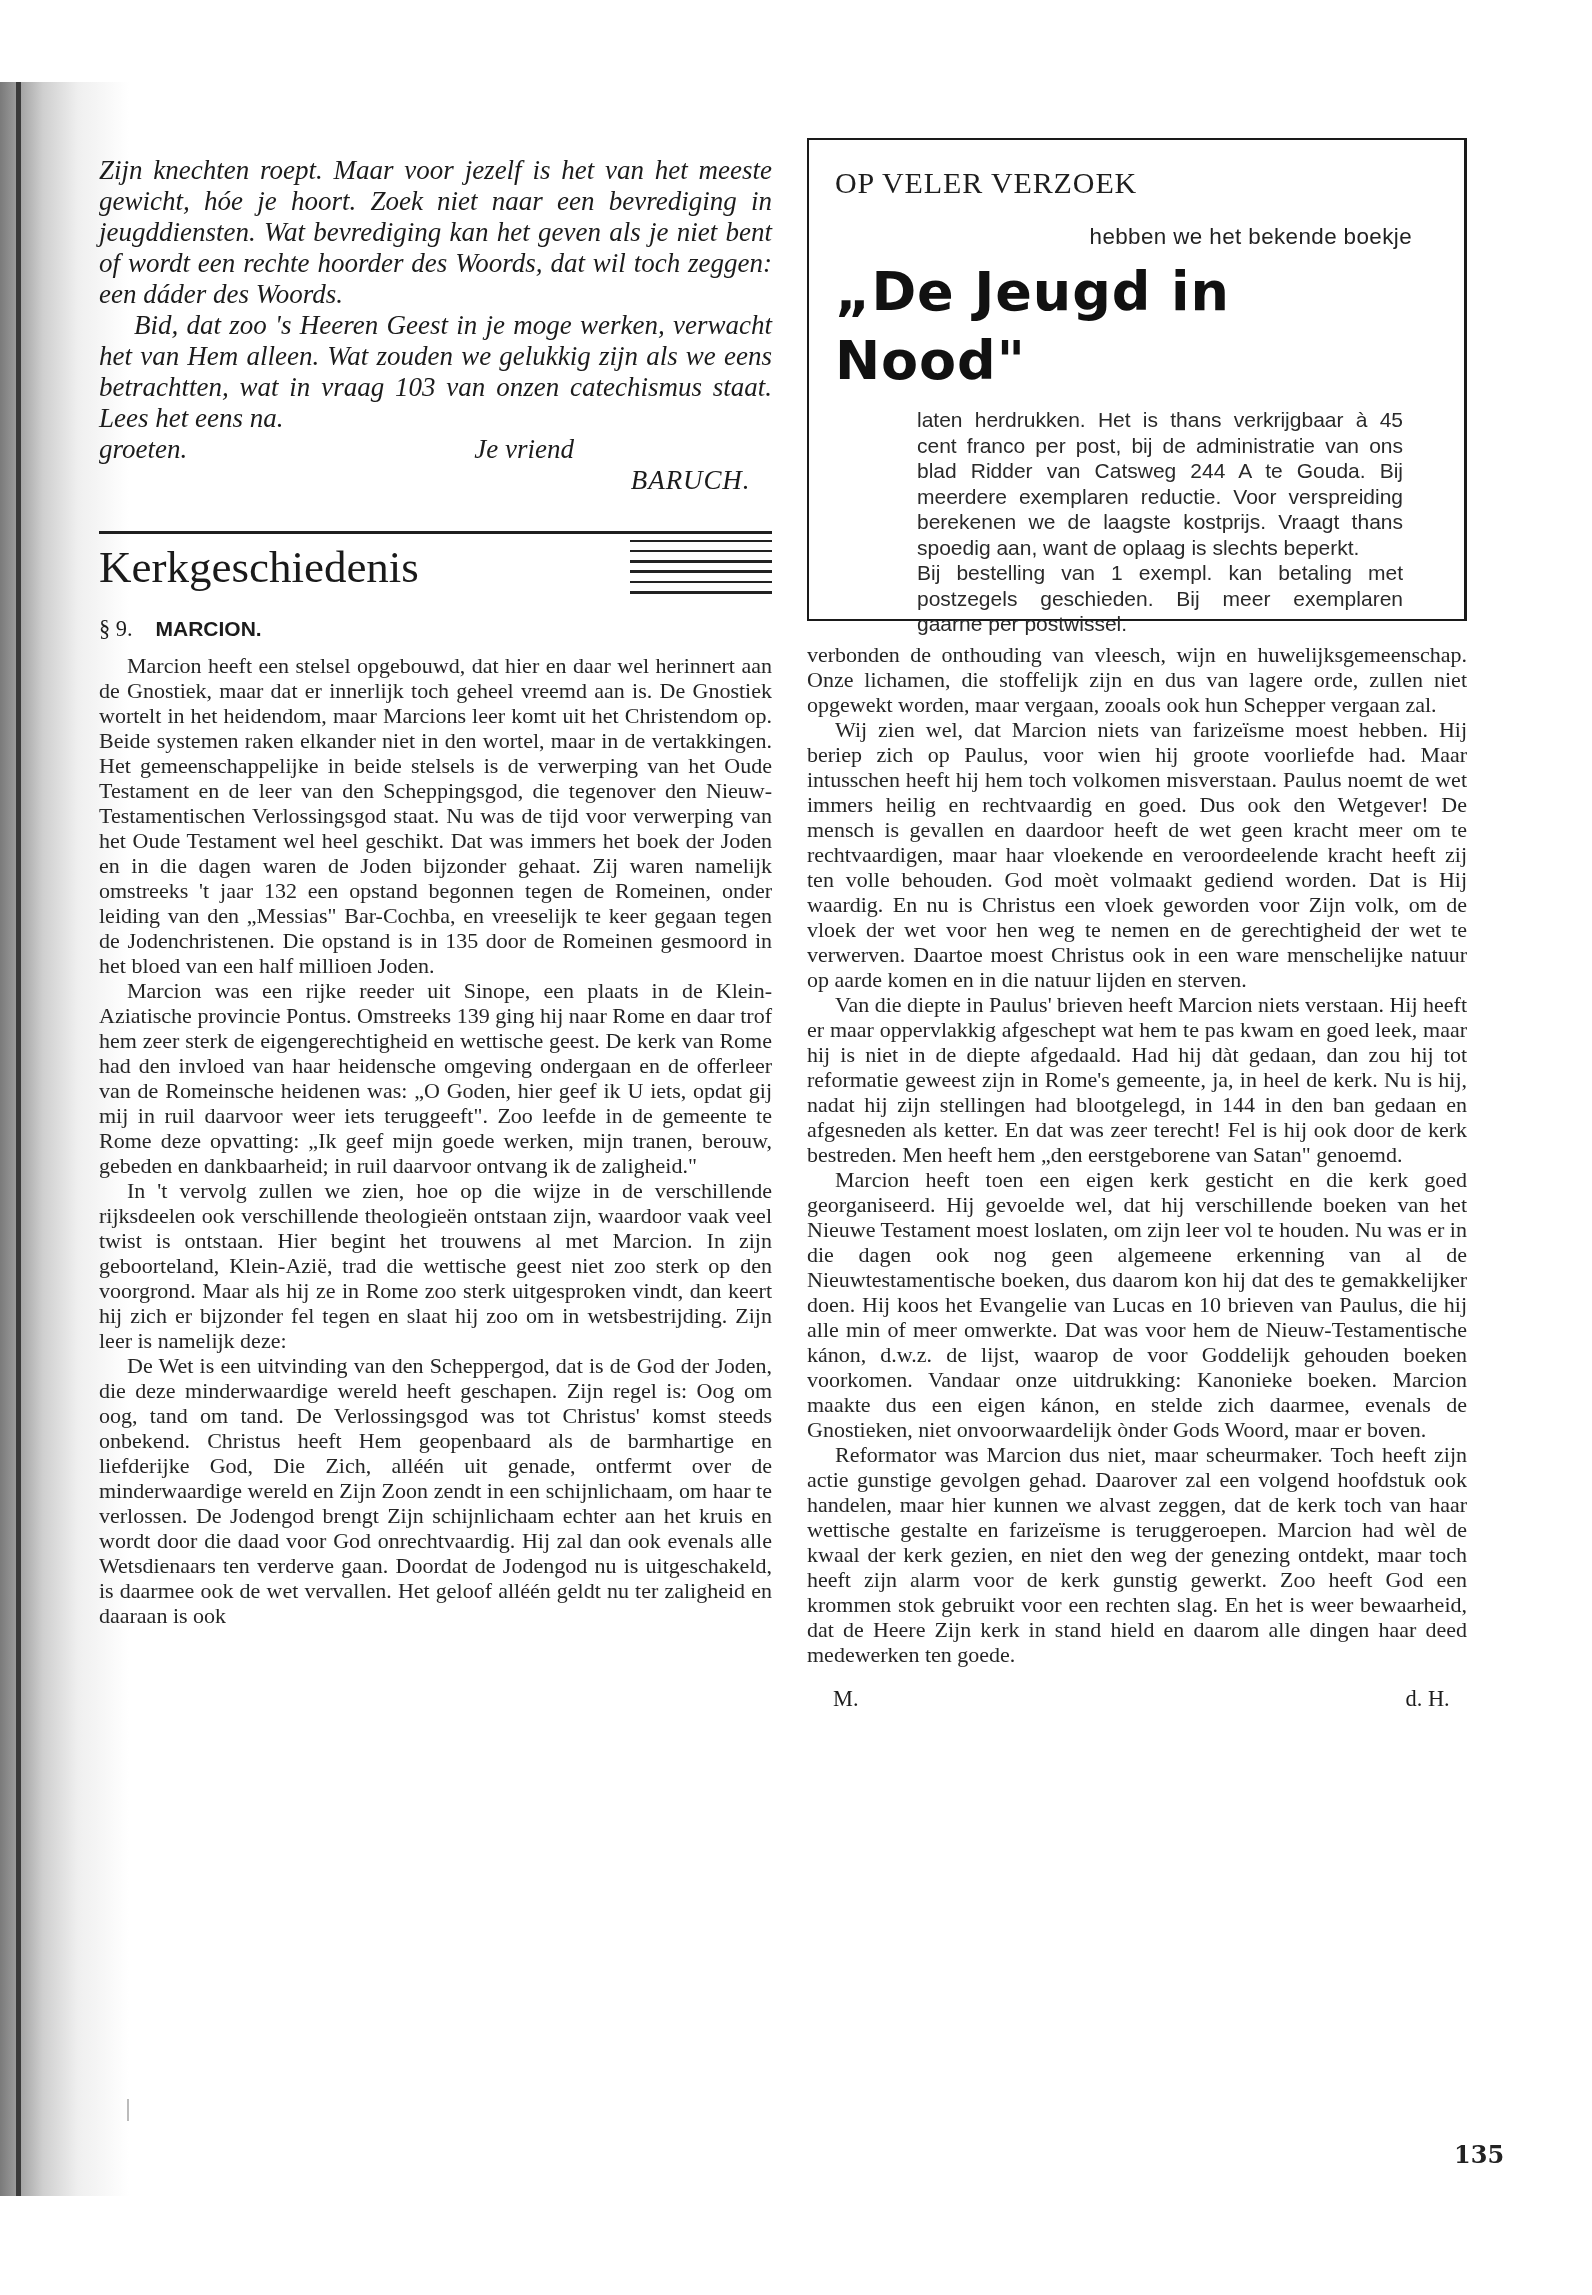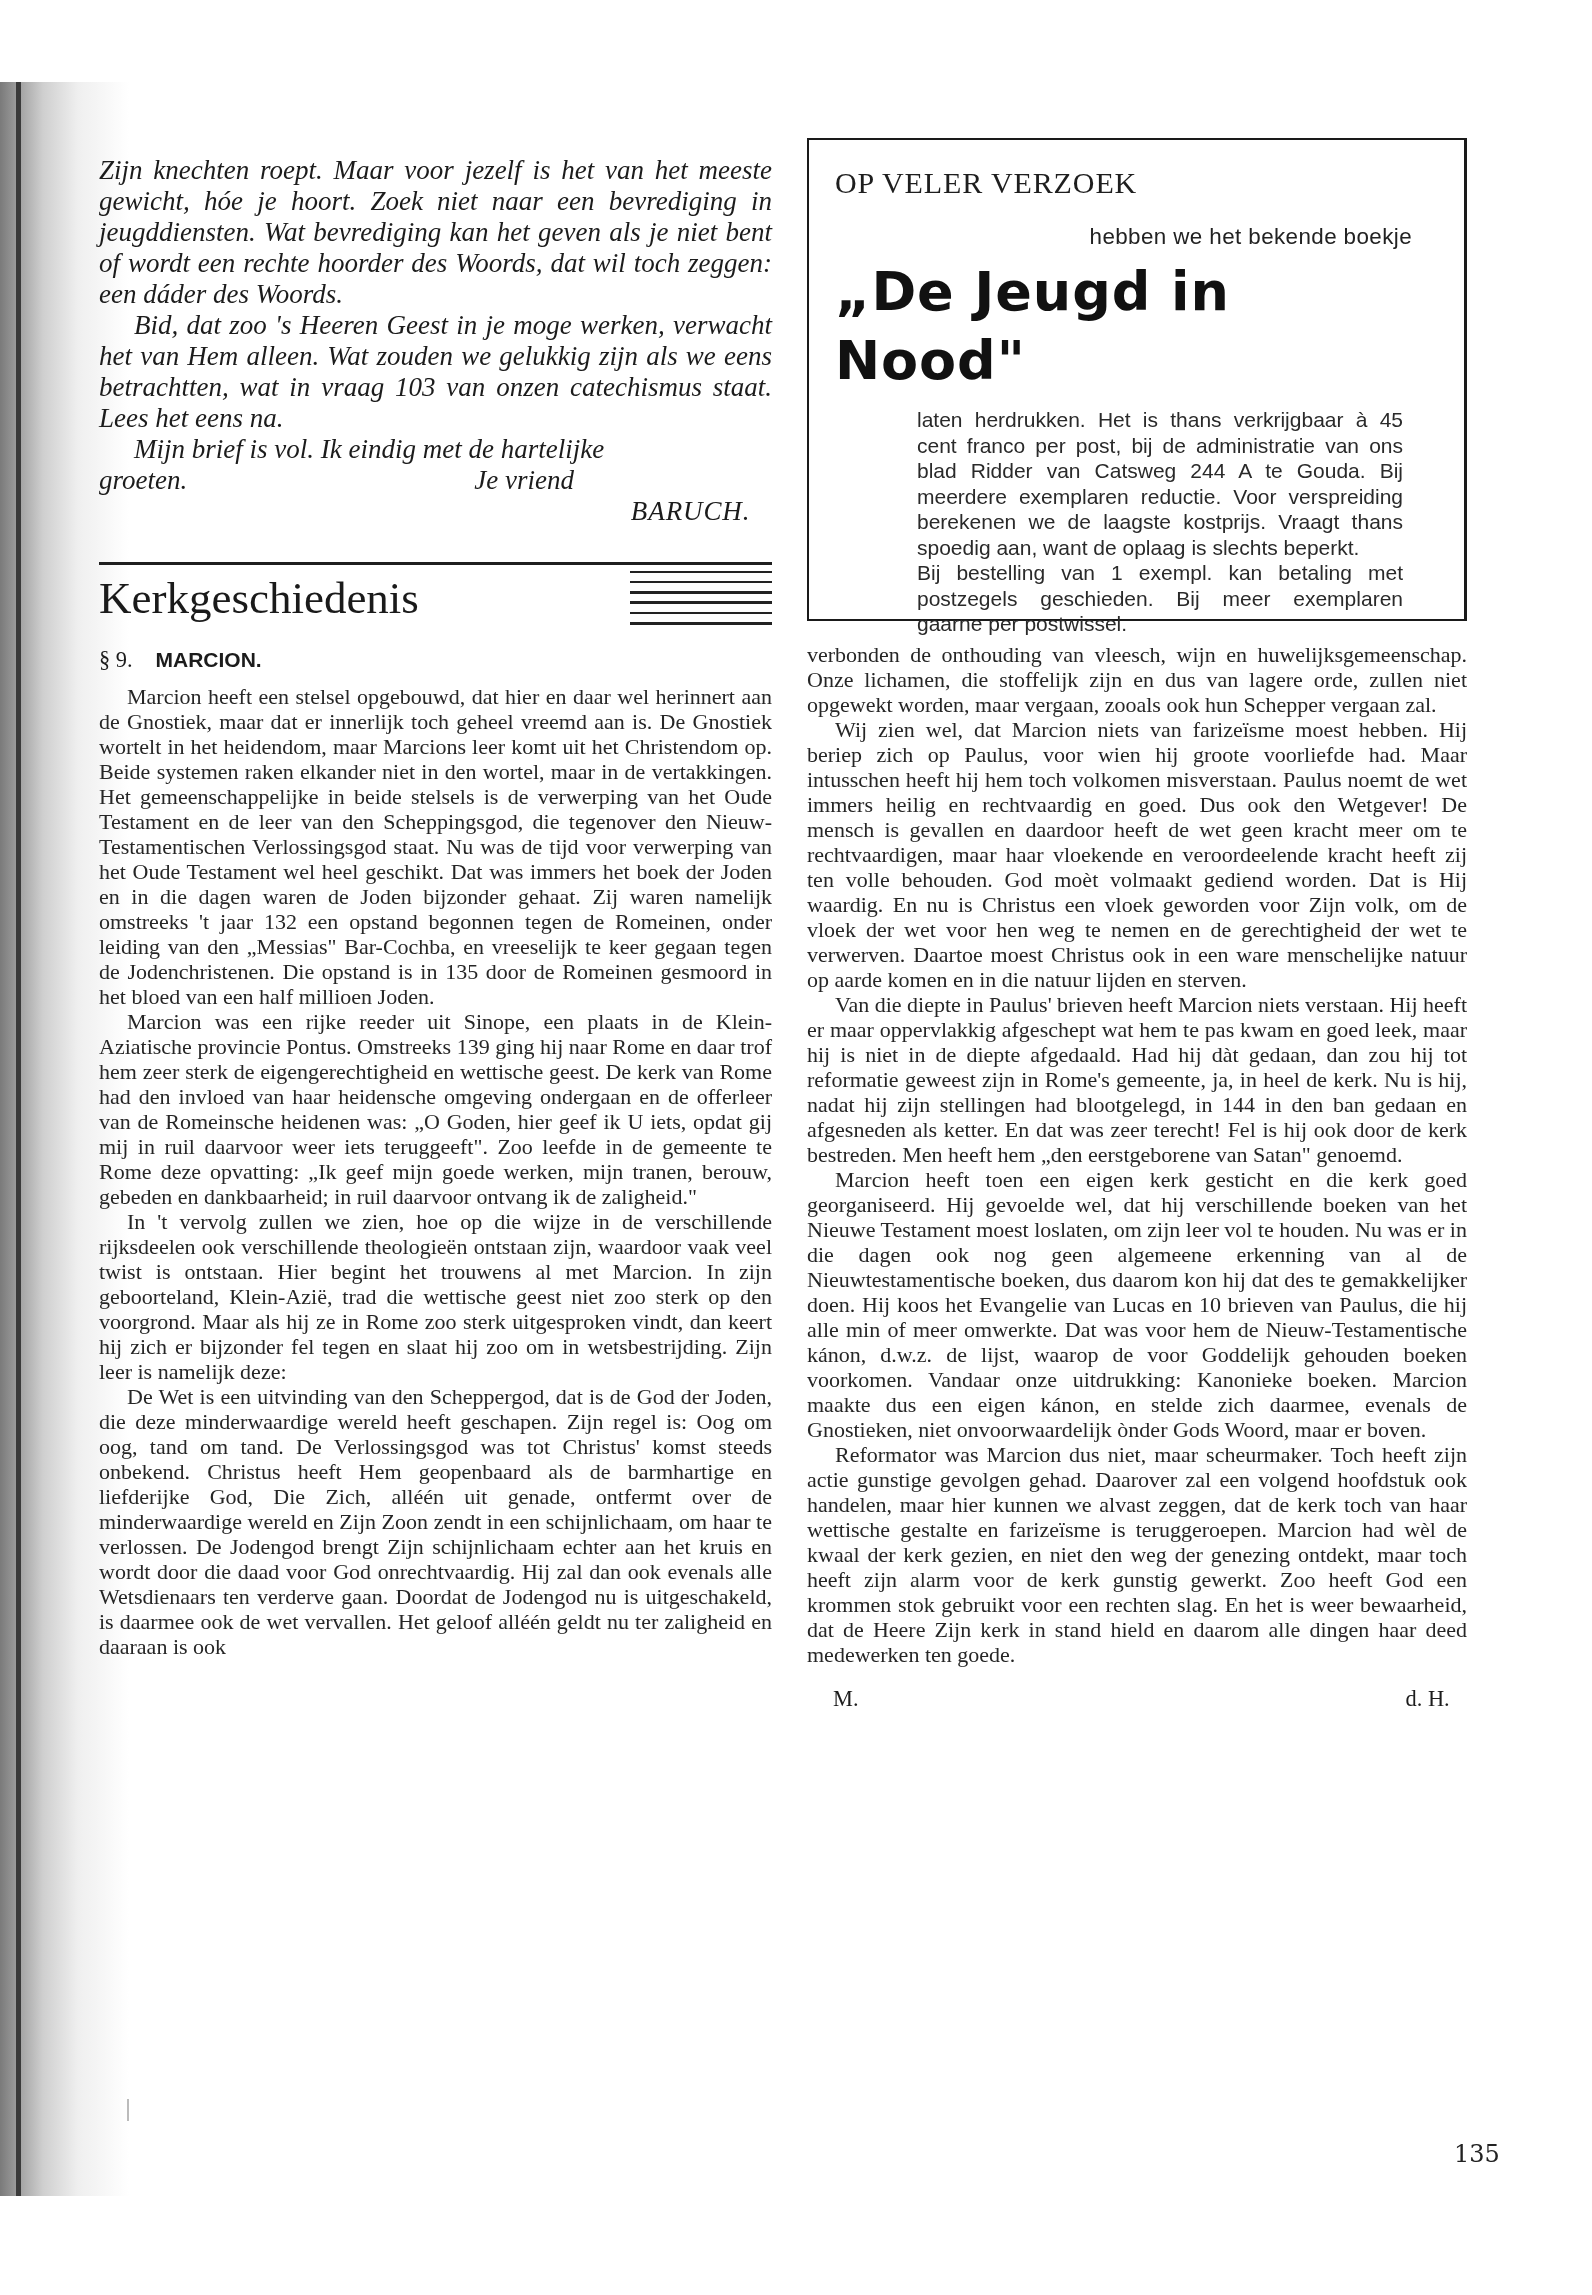--- a/index.html
+++ b/index.html
@@ -42,34 +42,33 @@
     padding: 26px 26px 24px 26px; width: 604px; height: 483px; box-sizing: border-box;
     width: 660px;
   }
   .ad-kicker { font-family: "Liberation Serif", serif; font-size: 30px; letter-spacing: 0.9px; color: #1e1e1e; }
   .ad-lead { font-family: "Liberation Sans", sans-serif; font-size: 22.4px; text-align: right; margin-top: 24px; margin-right: 26px; color: #222; letter-spacing: 0.4px; }
   .ad-title { font-family: "DejaVu Sans", sans-serif; font-weight: bold; font-size: 54px; line-height: 69px; margin-top: 7px; color: #111; letter-spacing: 0.9px; }
   .ad-body { margin-top: 12px; margin-left: 82px; margin-right: 35px; font-family: "Liberation Sans", sans-serif; font-size: 21px; line-height: 25.5px; text-align: justify; color: #2a2a2a; }
   .ad-body p { margin: 0; }
   .right-text { margin-top: 21px; }
   .sign-row { display: flex; justify-content: space-between; font-size: 22.4px; margin-top: 19px; padding: 0 17.3px 0 26px; }
-  .page-number { position: absolute; left: 1454px; top: 2140px; font-size: 24px; font-weight: normal; font-family: "DejaVu Serif", serif; color: #222; text-align: right; }
+  .page-number { position: absolute; left: 1454px; top: 2140px; font-size: 24px; font-weight: bold; font-family: "DejaVu Serif", serif; color: #222; text-align: right; }
   .stray-mark { position: absolute; left: 127px; top: 2099px; width: 1.7px; height: 22.4px; background: #bbb; }
 </style>
 </head>
 <body>
 
 <div class="page-shadow"></div>
 <div class="page-edge"></div>
 
 <div class="col-left">
   <div class="letter">
     <p>Zijn knechten roept. Maar voor jezelf is het van het meeste gewicht, hóe je hoort. Zoek niet naar een bevrediging in jeugddiensten. Wat bevrediging kan het geven als je niet bent of wordt een rechte hoorder des Woords, dat wil toch zeggen: een dáder des Woords.</p>
     <p class="indent">Bid, dat zoo 's Heeren Geest in je moge werken, verwacht het van Hem alleen. Wat zouden we gelukkig zijn als we eens betrachtten, wat in vraag 103 van onzen catechismus staat. Lees het eens na.</p>
-    <p class="indent">Mijn brief is vol. Ik eindig met de hartelijke</p>
     <div class="closing-line">
       <span>groeten.</span>
       <span>Je vriend</span>
     </div>
     <div class="signature">BARUCH.</div>
   </div>
 
   <div class="rule-top"></div>
   <div class="section-head">
     <div class="section-title">Kerkgeschiedenis</div>

